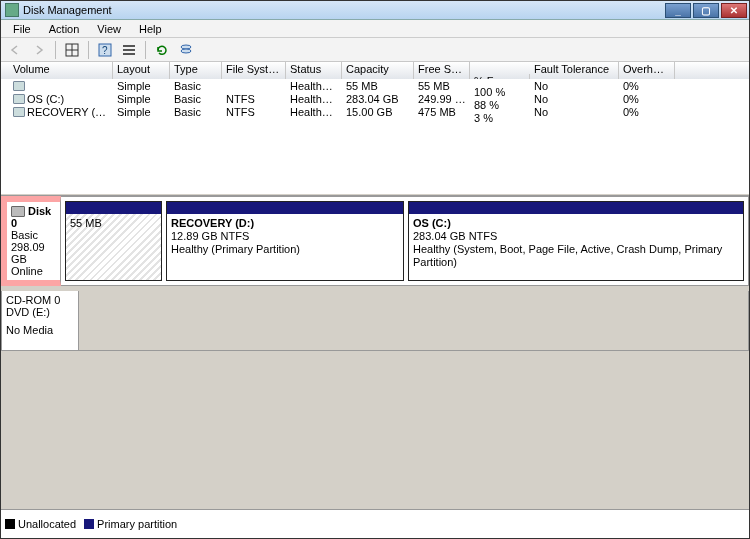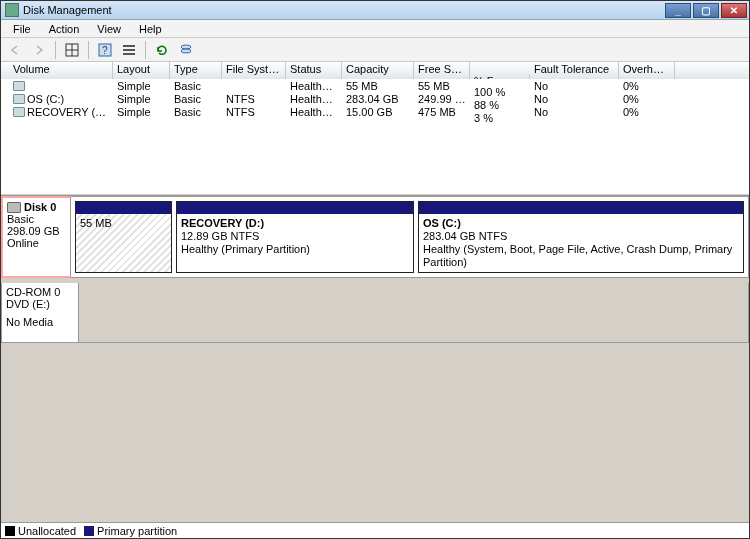--- a/index.html
+++ b/index.html
@@ -77,21 +77,21 @@
   
   .c0{width:104px;margin-left:8px;} .c1{width:57px;} .c2{width:52px;} .c3{width:64px;}
   .c4{width:56px;} .c5{width:72px;} .c6{width:56px;} .c7{width:60px;margin-top:12px;}
   .c8{width:89px;} .c9{width:56px;}
   
   .volfill { height:76px; }
   
   .diskarea { border-top:1px solid #999; }
   .diskrow { display:flex; border-bottom:5px solid #d4d0c8;}
   .diskhdr {
-    width:70px; border:2px solid #fca5a5; border-right:1px solid #999;
+    width:60px; border:6px solid #fca5a5; border-right:1px solid #999;
     background:#fff; padding:3px 4px;
   }
   .diskhdr .dtitle { font-weight:bold; }
   .diskhdr .dicon {
     display:inline-block; width:14px; height:11px; margin-right:3px;
     vertical-align:-2px;
     background:#bbb; border:1px solid #666; border-radius:1px;
   }
   .parts { flex:1; display:flex; padding:4px; gap:4px; border:1px solid #999; border-left:none; background:#fff;}
   .part {
@@ -107,21 +107,21 @@
   .cdhdr {
     width:78px; border:1px solid #999; border-top:none;
     padding:3px 4px; height:60px;
   }
   .cdfill { flex:1; background:#d4d0c8; height:60px; border-bottom:1px solid #999; border-right:1px solid #999; }
   .bigfill { background:#d4d0c8; flex:1; }
   .outer { display:flex; flex-direction:column; height:calc(539px - 19px - 18px - 24px - 2px);}
   
   .legend {
     height:16px; border-top:1px solid #999; background:#fff;
-    display:flex; align-items:center; padding:1px 4px; gap:8px;
+    display:flex; align-items:center; padding:14px 4px; gap:8px;
   }
   .swatch { display:inline-block; width:10px;height:10px; margin-right:3px; vertical-align:-1px;}
   .sw-un{background:#000;} .sw-pp{background:#17177a;}
 </style>
 </head>
 <body>
 
 <div class="titlebar">
   <span class="appicon"></span>
   <span class="title">Disk Management</span>

